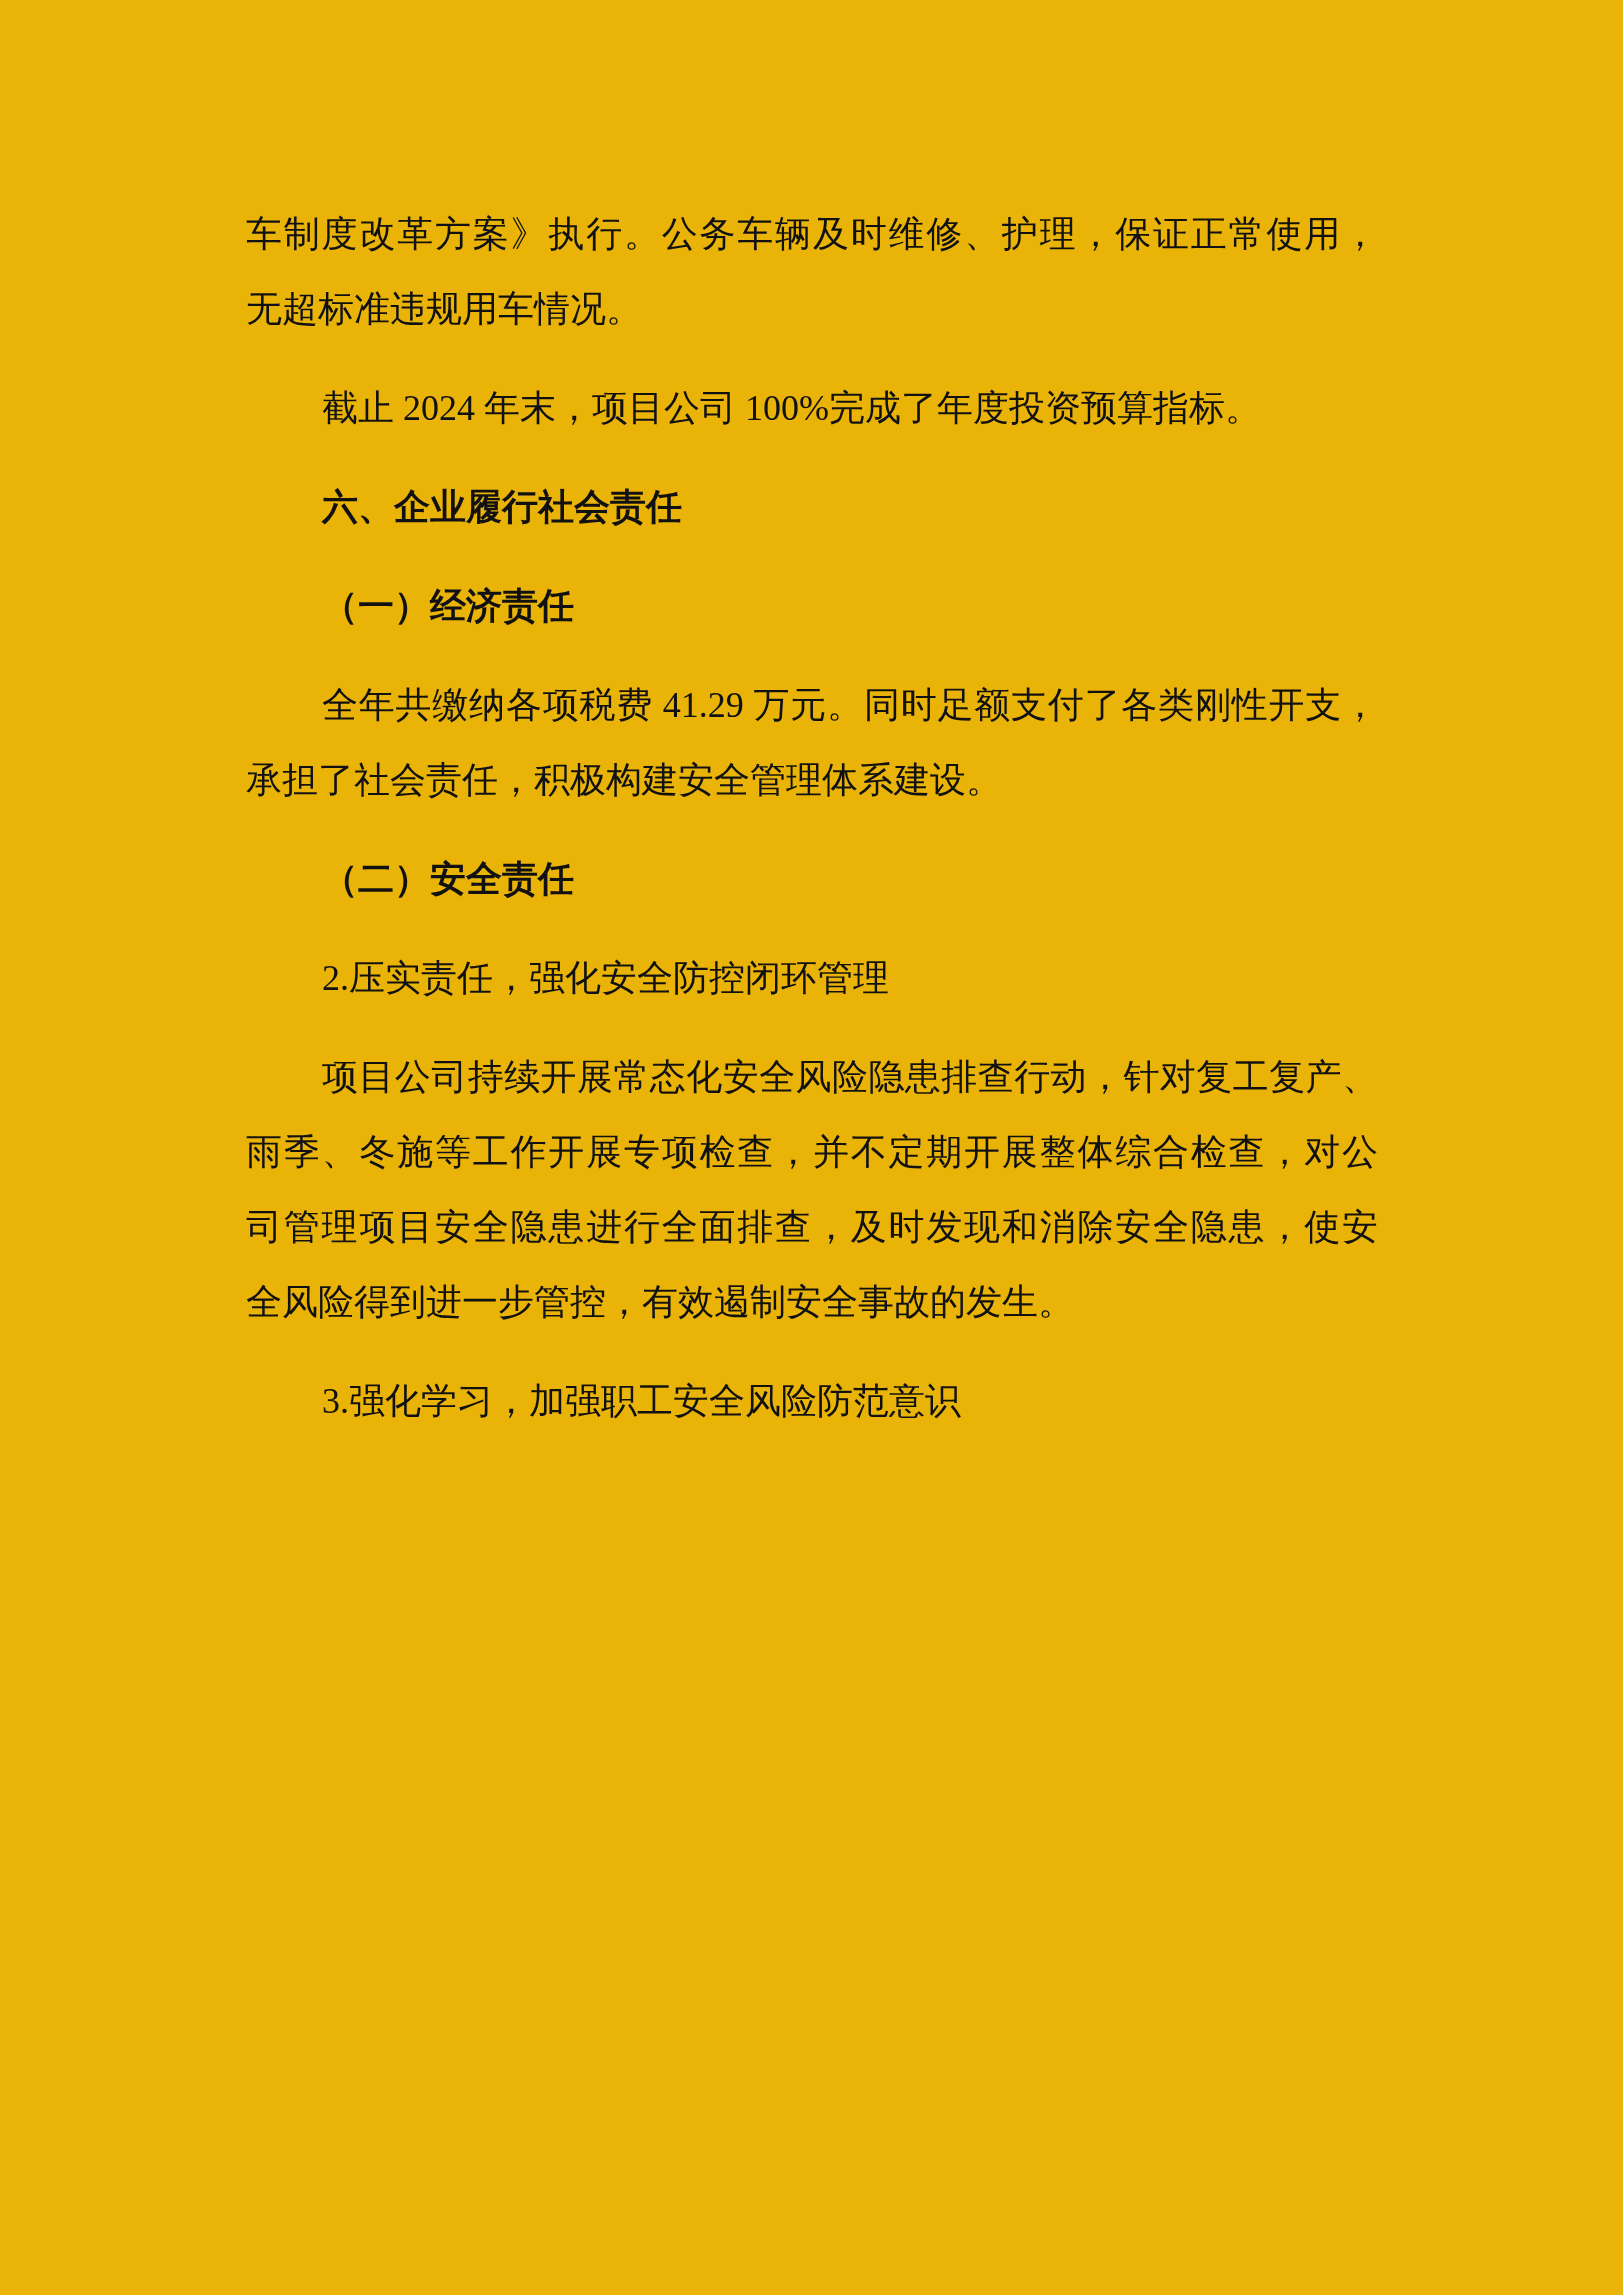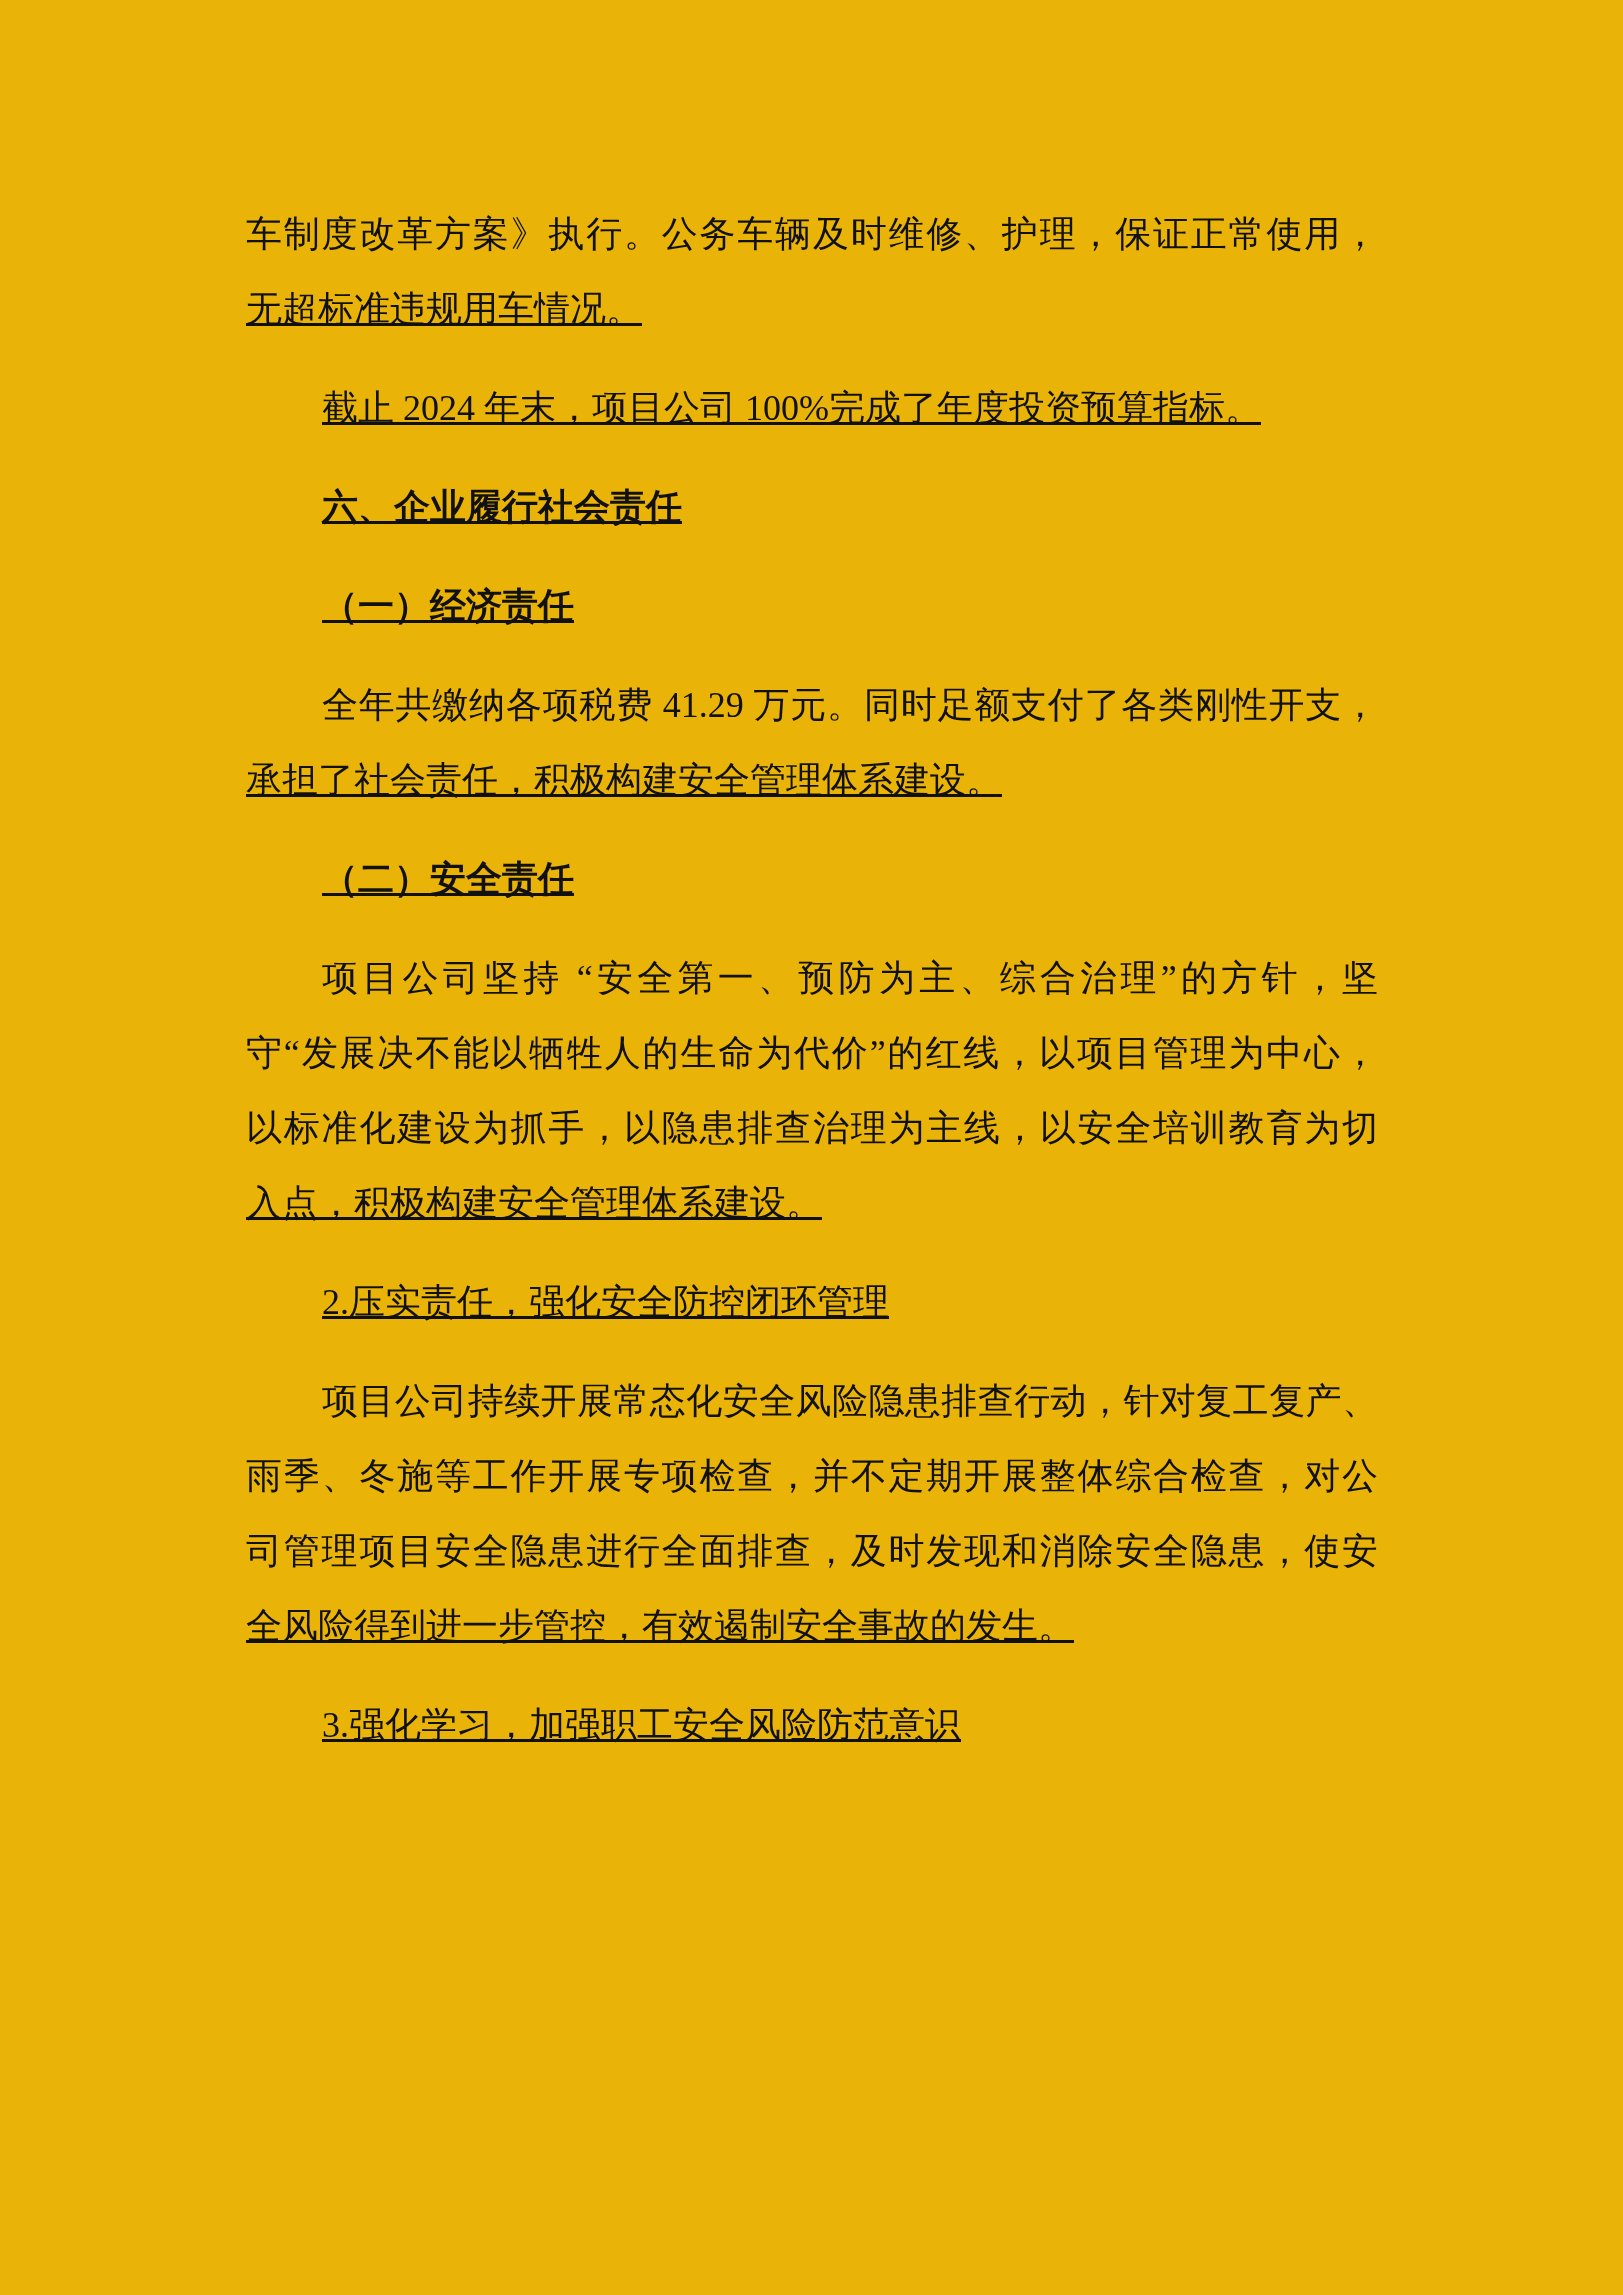--- a/index.html
+++ b/index.html
@@ -36,21 +36,20 @@
   .line {
     line-height: 75px;
     height: 75px;
     white-space: nowrap;
     text-align: justify;
     text-align-last: justify;
     overflow: visible;
   }
   .line.last {
     text-align-last: left;
-    text-decoration: underline;
   }
   .line.indent {
     text-indent: 76px;
   }
   .heading .line {
     font-weight: bold;
     text-align-last: left;
     text-indent: 76px;
   }
   .subheading .line {
@@ -86,26 +85,20 @@
     <div class="block body">
       <div class="line indent">全年共缴纳各项税费 41.29 万元。同时足额支付了各类刚性开支，</div>
       <div class="line last">承担了社会责任，积极构建安全管理体系建设。</div>
     </div>
 
     <div class="block heading">
       <div class="line last">（二）安全责任</div>
     </div>
 
 
-    <div class="block body">
-      <div class="line indent">项目公司坚持 “安全第一、预防为主、综合治理”的方针，坚</div>
-      <div class="line">守“发展决不能以牺牲人的生命为代价”的红线，以项目管理为中心，</div>
-      <div class="line">以标准化建设为抓手，以隐患排查治理为主线，以安全培训教育为切</div>
-      <div class="line last">入点，积极构建安全管理体系建设。</div>
-    </div>
 
     <div class="block subheading">
       <div class="line last">2.压实责任，强化安全防控闭环管理</div>
     </div>
 
     <div class="block body">
       <div class="line indent">项目公司持续开展常态化安全风险隐患排查行动，针对复工复产、</div>
       <div class="line">雨季、冬施等工作开展专项检查，并不定期开展整体综合检查，对公</div>
       <div class="line">司管理项目安全隐患进行全面排查，及时发现和消除安全隐患，使安</div>
       <div class="line last">全风险得到进一步管控，有效遏制安全事故的发生。</div>

